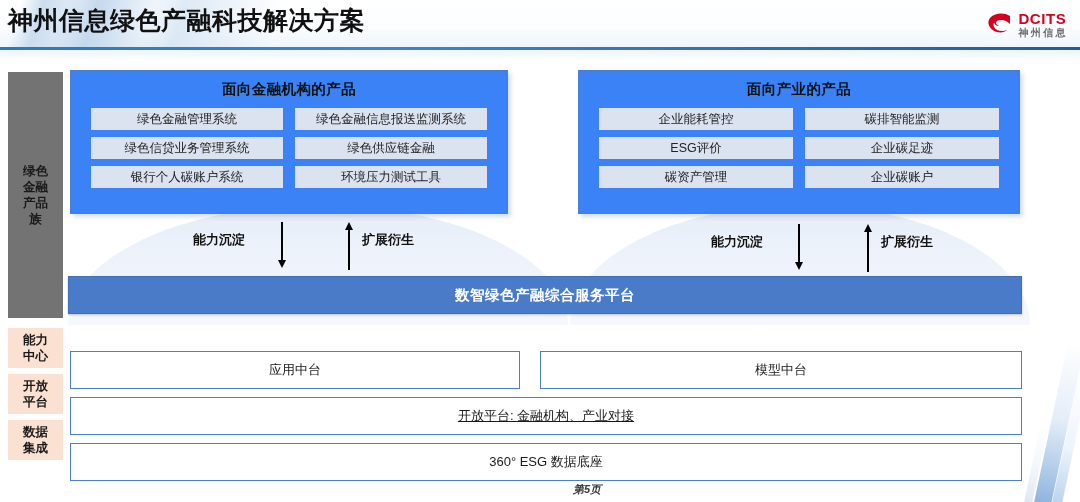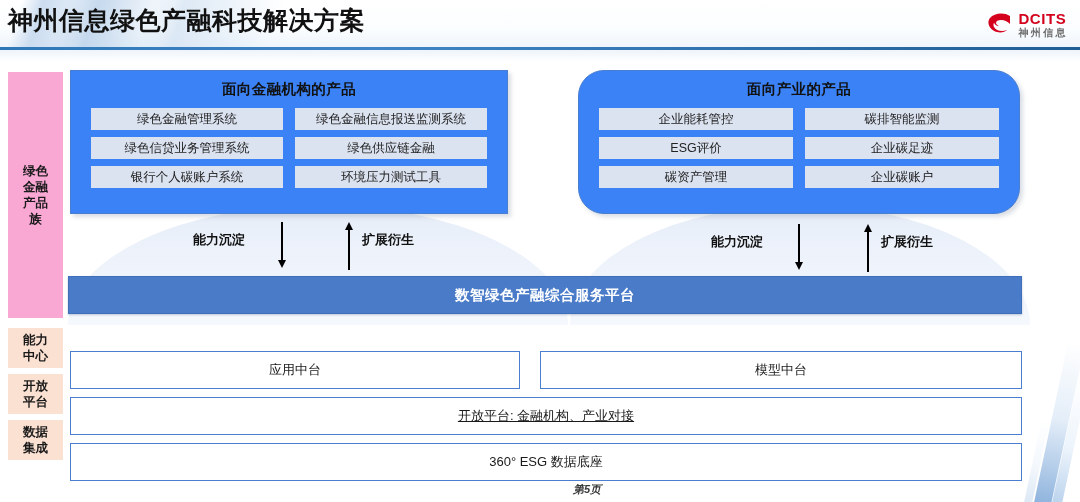--- a/index.html
+++ b/index.html
@@ -50,21 +50,21 @@
   .ribbon i.r1{left:36px;bottom:0;width:17px;height:175px;transform:rotate(12deg);
     background:linear-gradient(180deg,rgba(255,255,255,0) 0%,rgba(205,223,243,.55) 45%,rgba(120,164,214,.9) 100%);}
   .ribbon i.r2{left:54px;bottom:0;width:10px;height:150px;transform:rotate(12deg);
     background:linear-gradient(180deg,rgba(255,255,255,0) 10%,rgba(226,237,249,.6) 55%,rgba(165,197,231,.85) 100%);}
   .ribbon i.r3{left:26px;bottom:0;width:8px;height:120px;transform:rotate(12deg);
     background:linear-gradient(180deg,rgba(255,255,255,0) 20%,rgba(232,241,250,.5) 60%,rgba(196,216,238,.7) 100%);}
 
   
   .rail-blue{
     position:absolute;left:8px;top:72px;width:55px;height:246px;
-    background:#f9a8d4;
+    background:#737373;
     display:flex;align-items:center;justify-content:center;
   }
   .rail-blue span{
     font-size:12.5px;font-weight:bold;color:#1a1a1a;line-height:1.28;
     text-align:center;width:32px;word-break:break-all;
   }
   .rail-peach{
     position:absolute;left:8px;width:55px;background:#fbe1d2;
     display:flex;align-items:center;justify-content:center;
   }
@@ -84,21 +84,21 @@
   .dome.left{left:68px;top:205px;width:500px;}
   .dome.right{left:570px;top:205px;width:460px;}
 
   
   .panel{
     position:absolute;top:70px;background:#3b82f6;
     border:1.4px solid #4a7fd0;
     box-shadow:3px 3px 4px rgba(150,160,180,.35);
   }
   .panel.left{left:70px;width:436px;height:142px;}
-  .panel.right{left:578px;width:440px;height:142px;border-radius:26px;}
+  .panel.right{left:578px;width:440px;height:142px;}
   .panel-title{
     text-align:center;font-size:14.5px;font-weight:bold;color:#111111;
     margin-top:9px;letter-spacing:.4px;
   }
   .panel-grid{
     display:grid;grid-template-columns:1fr 1fr;gap:7px 12px;
     padding:9px 20px 0 20px;
   }
   .chip{
     background:#dbe2f0;color:#232323;font-size:12.5px;

